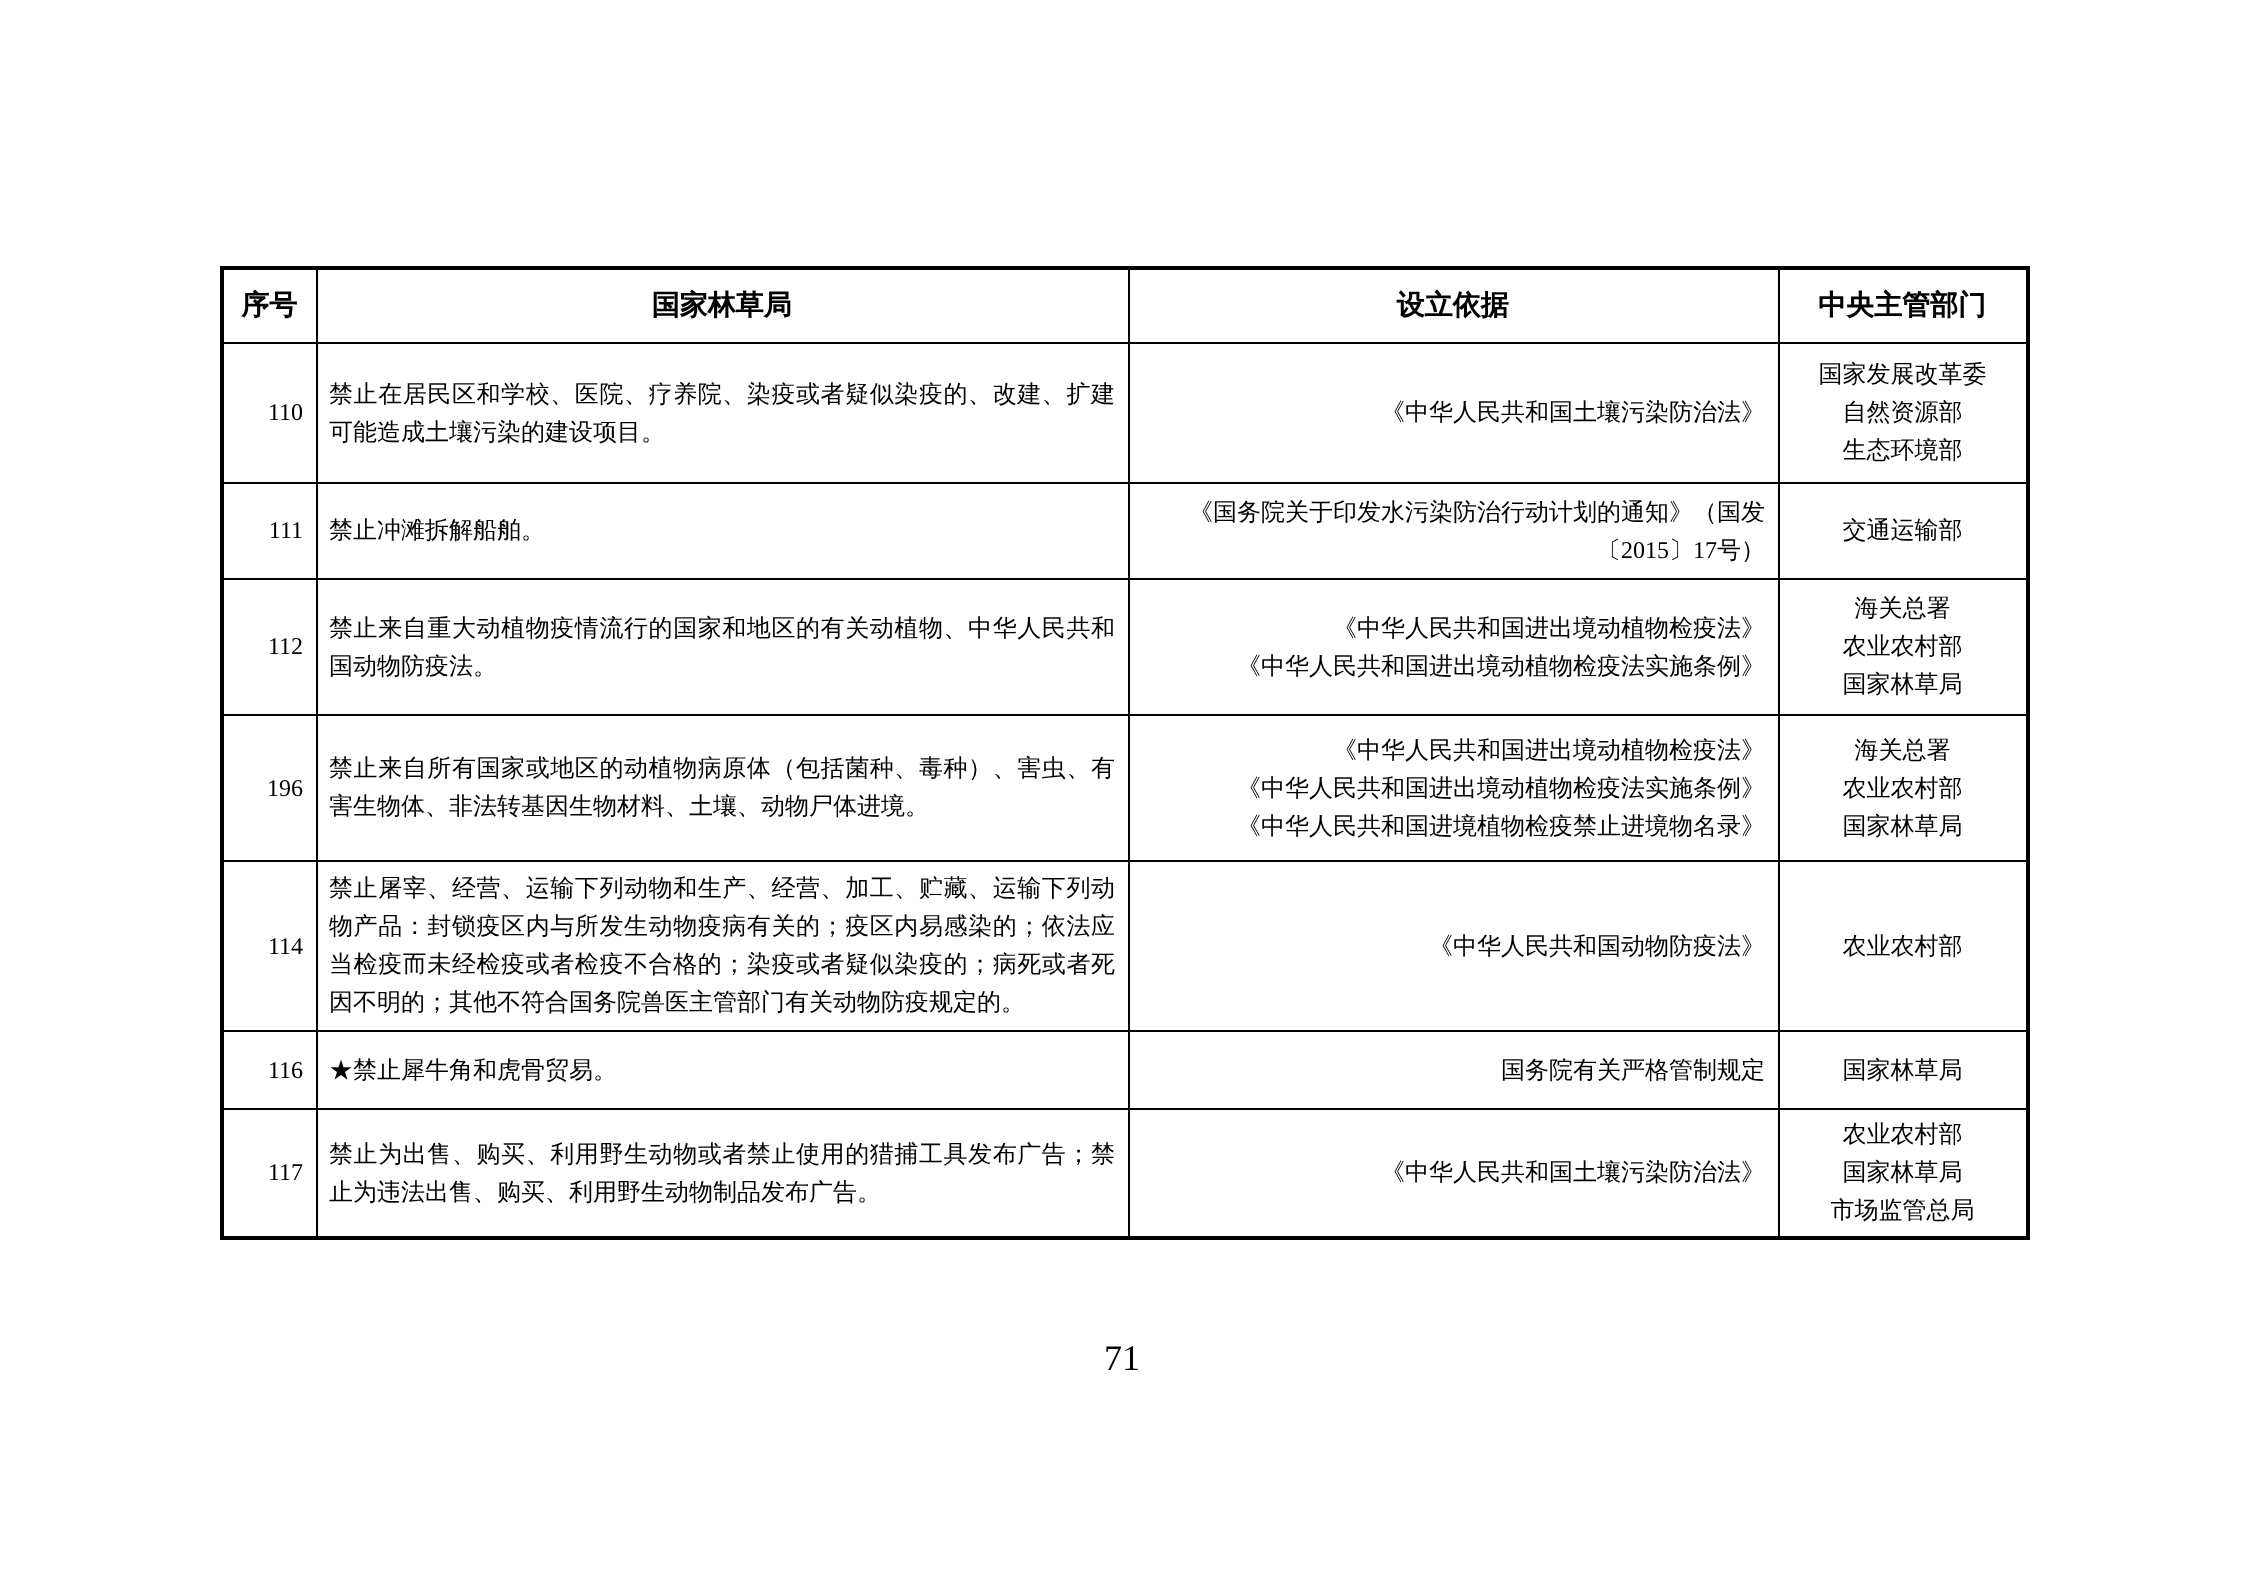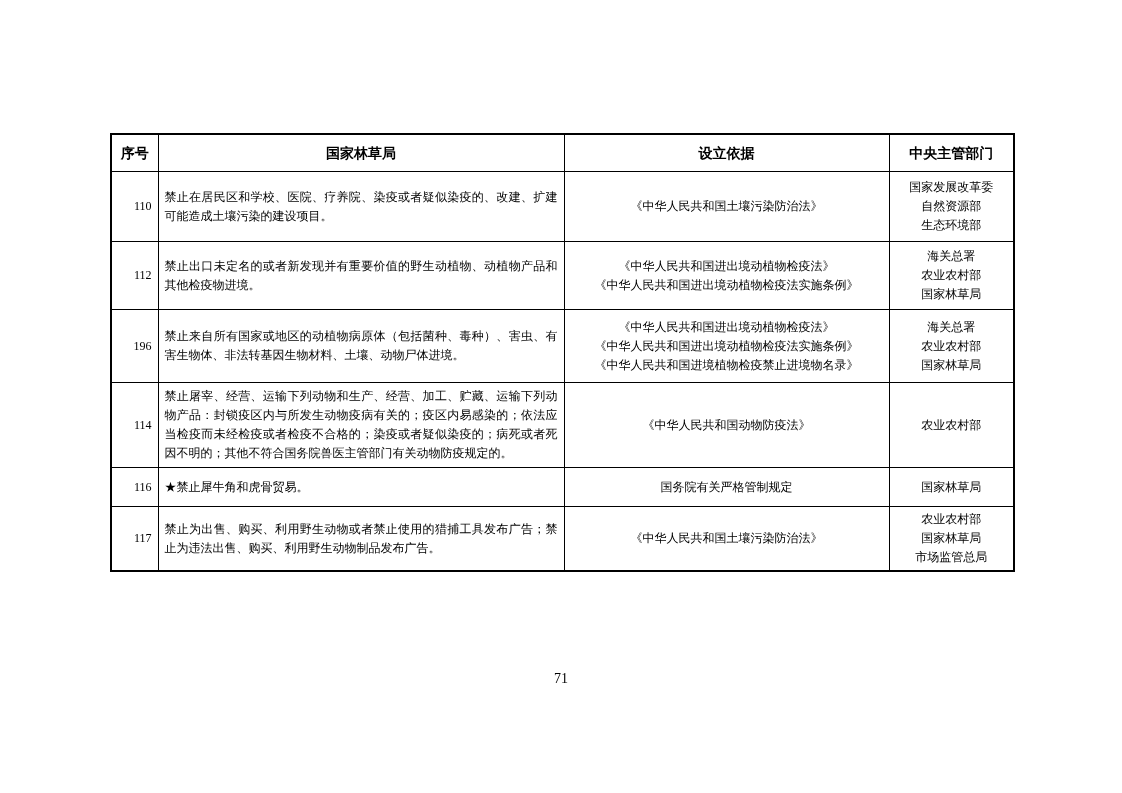--- a/index.html
+++ b/index.html
@@ -43,35 +43,35 @@
   }
   .c-id {
     text-align: right;
     padding: 3px 2px;
   }
   .c-measure {
     text-align: justify;
   }
   .c-basis {
     white-space: pre-line;
-    text-align: center;
+    text-align: right;
     padding-left: 7px;
   }
   .c-dept {
     white-space: pre-line;
     text-align: center;
     padding-left: 6px;
   }
   .page-number {
     position: absolute;
     top: 666px;
     left: 0;
     width: 1122px;
     text-align: center;
-    font-size: 14px;
+    font-size: 18px;
     line-height: 26px;
   }
 </style>
 </head>
 <body>
 
 <div class="page">
 
   <table class="prohibition-table">
     <colgroup>
@@ -90,23 +90,29 @@
     </thead>
     <tbody>
       <tr style="height:70px">
         <td class="c-id">110</td>
         <td class="c-measure">禁止在居民区和学校、医院、疗养院、染疫或者疑似染疫的、改建、扩建可能造成土壤污染的建设项目。</td>
         <td class="c-basis">《中华人民共和国土壤污染防治法》</td>
         <td class="c-dept">国家发展改革委
 自然资源部
 生态环境部</td>
       </tr>
+      <tr style="height:48px">
+        <td class="c-id">111</td>
+        <td class="c-measure">禁止冲滩拆解船舶。</td>
+        <td class="c-basis">《国务院关于印发水污染防治行动计划的通知》（国发〔2015〕17号）</td>
+        <td class="c-dept">交通运输部</td>
+      </tr>
       <tr style="height:68px">
         <td class="c-id">112</td>
-        <td class="c-measure">禁止出口未定名的或者新发现并有重要价值的野生动植物、动植物产品和其他检疫物进境。</td>
+        <td class="c-measure">禁止来自重大动植物疫情流行的国家和地区的有关动植物、中华人民共和国动物防疫法。</td>
         <td class="c-basis">《中华人民共和国进出境动植物检疫法》
 《中华人民共和国进出境动植物检疫法实施条例》</td>
         <td class="c-dept">海关总署
 农业农村部
 国家林草局</td>
       </tr>
       <tr style="height:73px">
         <td class="c-id">196</td>
         <td class="c-measure">禁止来自所有国家或地区的动植物病原体（包括菌种、毒种）、害虫、有害生物体、非法转基因生物材料、土壤、动物尸体进境。</td>
         <td class="c-basis">《中华人民共和国进出境动植物检疫法》

